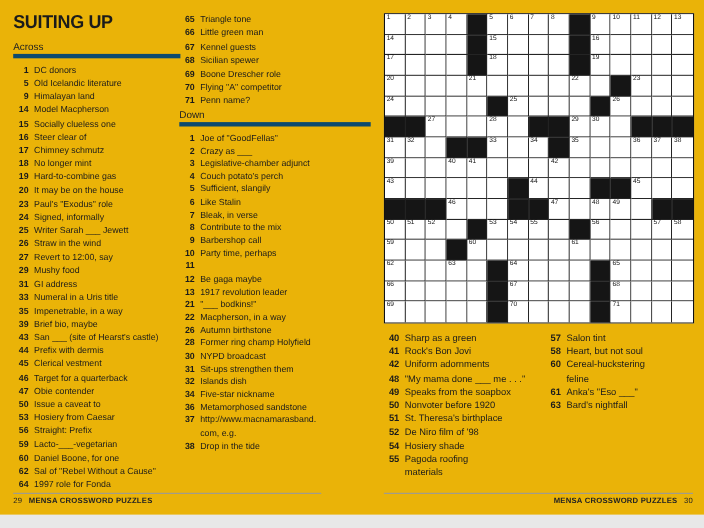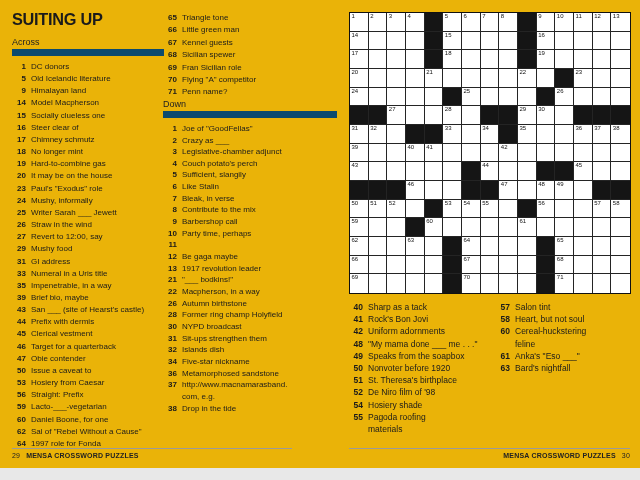--- a/index.html
+++ b/index.html
@@ -4,21 +4,21 @@
 <style>
   html,body{margin:0;padding:0;background:#e8e8e8;}
   #page{position:relative;width:640px;height:468px;background:#eab308;color:#1b1b1b;
         font-family:"Liberation Sans",sans-serif;overflow:hidden;}
 
   
   #title{position:absolute;left:12px;top:10px;font-size:17px;font-weight:bold;
          letter-spacing:-0.3px;transform:scaleX(0.96);transform-origin:left;}
 
   
-  .sec-h{font-size:9px;line-height:10px;color:#222;border-bottom:7px solid #0c4a6e;
+  .sec-h{font-size:9px;line-height:10px;color:#222;border-bottom:4px solid #0c4a6e;
          padding-bottom:2px;margin-bottom:5px;}
 
   
   .col{position:absolute;}
   #across-col1{left:12px;top:37px;width:152px;font-size:8px;}
   #across-col1 .clue{line-height:12.15px;}
   #mid-col{left:163px;top:12px;width:174px;font-size:8px;}
   #mid-col .across2 .clue{line-height:12.4px;}
   #mid-col .sec-h{margin-top:0;}
   #mid-col .downlist .clue{line-height:11.65px;}
@@ -100,21 +100,21 @@
         <div class="clue">
           <span class="cnum">20</span>
           <span class="ctext">It may be on the house</span>
         </div>
         <div class="clue">
           <span class="cnum">23</span>
           <span class="ctext">Paul's "Exodus" role</span>
         </div>
         <div class="clue">
           <span class="cnum">24</span>
-          <span class="ctext">Mushy, informally</span>
+          <span class="ctext">Signed, informally</span>
         </div>
         <div class="clue">
           <span class="cnum">25</span>
           <span class="ctext">Writer Sarah ___ Jewett</span>
         </div>
         <div class="clue">
           <span class="cnum">26</span>
           <span class="ctext">Straw in the wind</span>
         </div>
         <div class="clue">
@@ -205,21 +205,21 @@
         <div class="clue">
           <span class="cnum">67</span>
           <span class="ctext">Kennel guests</span>
         </div>
         <div class="clue">
           <span class="cnum">68</span>
           <span class="ctext">Sicilian spewer</span>
         </div>
         <div class="clue">
           <span class="cnum">69</span>
-          <span class="ctext">Fran Sicilian role</span>
+          <span class="ctext">Boone Drescher role</span>
         </div>
         <div class="clue">
           <span class="cnum">70</span>
           <span class="ctext">Flying "A" competitor</span>
         </div>
         <div class="clue">
           <span class="cnum">71</span>
           <span class="ctext">Penn name?</span>
         </div>
       </div>
@@ -696,21 +696,21 @@
       </div>
       <div class="cell"></div>
       <div class="cell"></div>
       <div class="cell"></div>
     </div>
 
   <div id="right-col1" class="col">
     <div>
         <div class="clue">
           <span class="cnum">40</span>
-          <span class="ctext">Sharp as a tack</span>
+          <span class="ctext">Sharp as a green</span>
         </div>
         <div class="clue">
           <span class="cnum">41</span>
           <span class="ctext">Rock's Bon Jovi</span>
         </div>
         <div class="clue">
           <span class="cnum">42</span>
           <span class="ctext">Uniform adornments</span>
         </div>
         <div class="clue">

